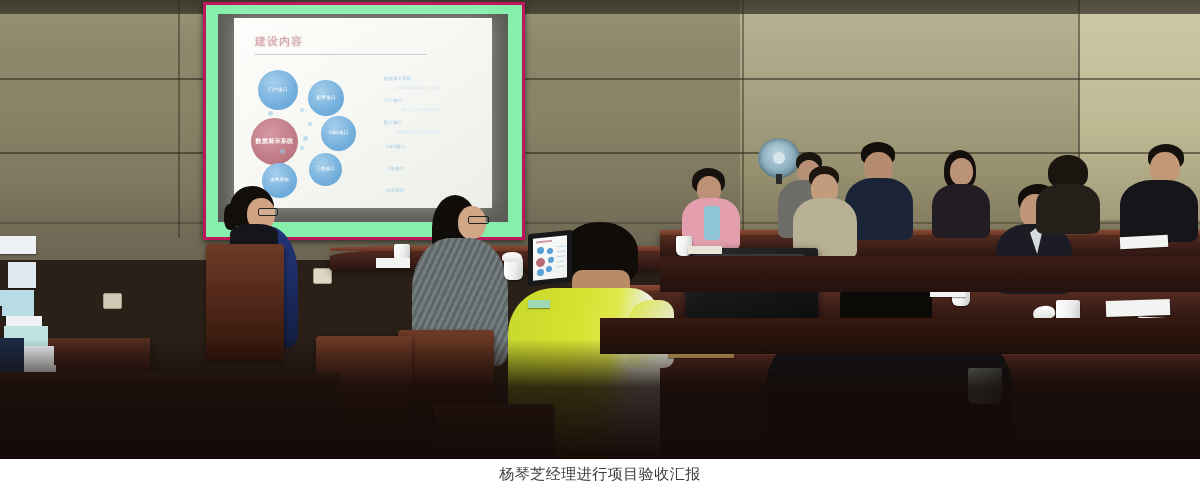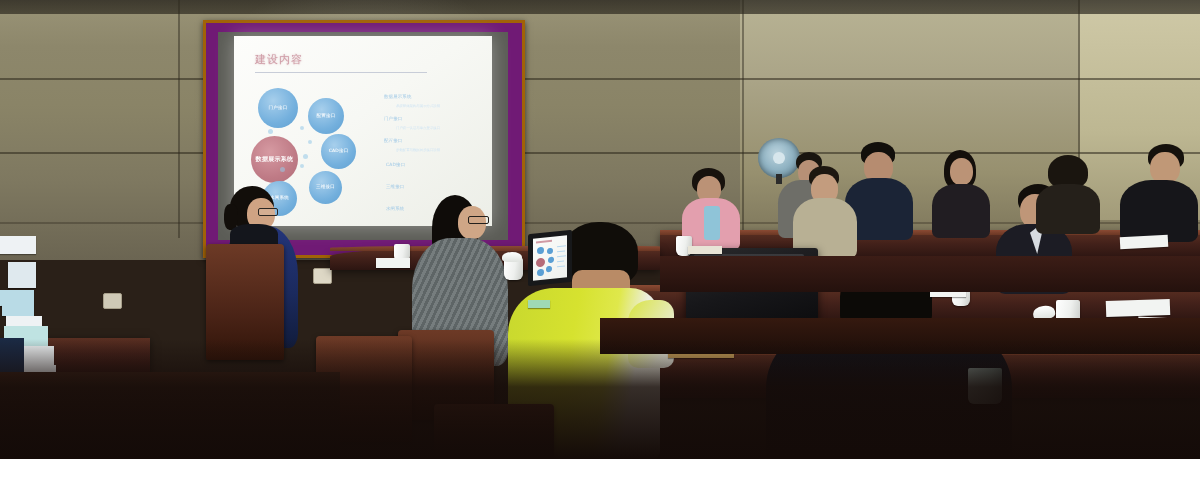--- a/index.html
+++ b/index.html
@@ -73,24 +73,23 @@
     width: 1200px; height: 14px;
     background: linear-gradient(180deg, #171410 0%, #2e2a20 100%);
     opacity: .7;
   }
 
   
   #screen-frame {
     position: absolute;
     left: 203px; top: 2px;
     width: 316px; height: 232px;
-    background: #701a75;
-    border: 3px solid #a16207;
+    background: #86efac;
+    border: 3px solid #be185d;
     box-shadow: 0 2px 6px rgba(0,0,0,.6);
-    margin-top: 18px;
   }
   #screen-surface {
     position: absolute;
     left: 12px; top: 9px;
     width: 290px; height: 208px;
     background: #5b5c56;
   }
   #slide {
     position: absolute;
     left: 16px; top: 4px;
@@ -576,14 +575,17 @@
     <div class="chair-back" style="left:434px; top:404px; width:120px; height:56px;"></div>
 
     <div style="position:absolute; left:660px; top:256px; width:540px; height:36px; background:linear-gradient(180deg,#3c1d16 0%,#24110d 100%);"></div>
     <div style="position:absolute; left:600px; top:318px; width:600px; height:36px; background:linear-gradient(180deg,#35190f 0%,#1d0e09 100%);"></div>
 
     <div style="position:absolute; left:0; top:372px; width:340px; height:88px; background:linear-gradient(180deg,#3b2418 0%,#27170f 100%);"></div>
 
     <div class="foreground-dark"></div>
   </div>
 
+  <div id="caption-bar">
+    <div id="caption-text">杨琴芝经理进行项目验收汇报</div>
+  </div>
 
 </div>
 
 </body></html>

